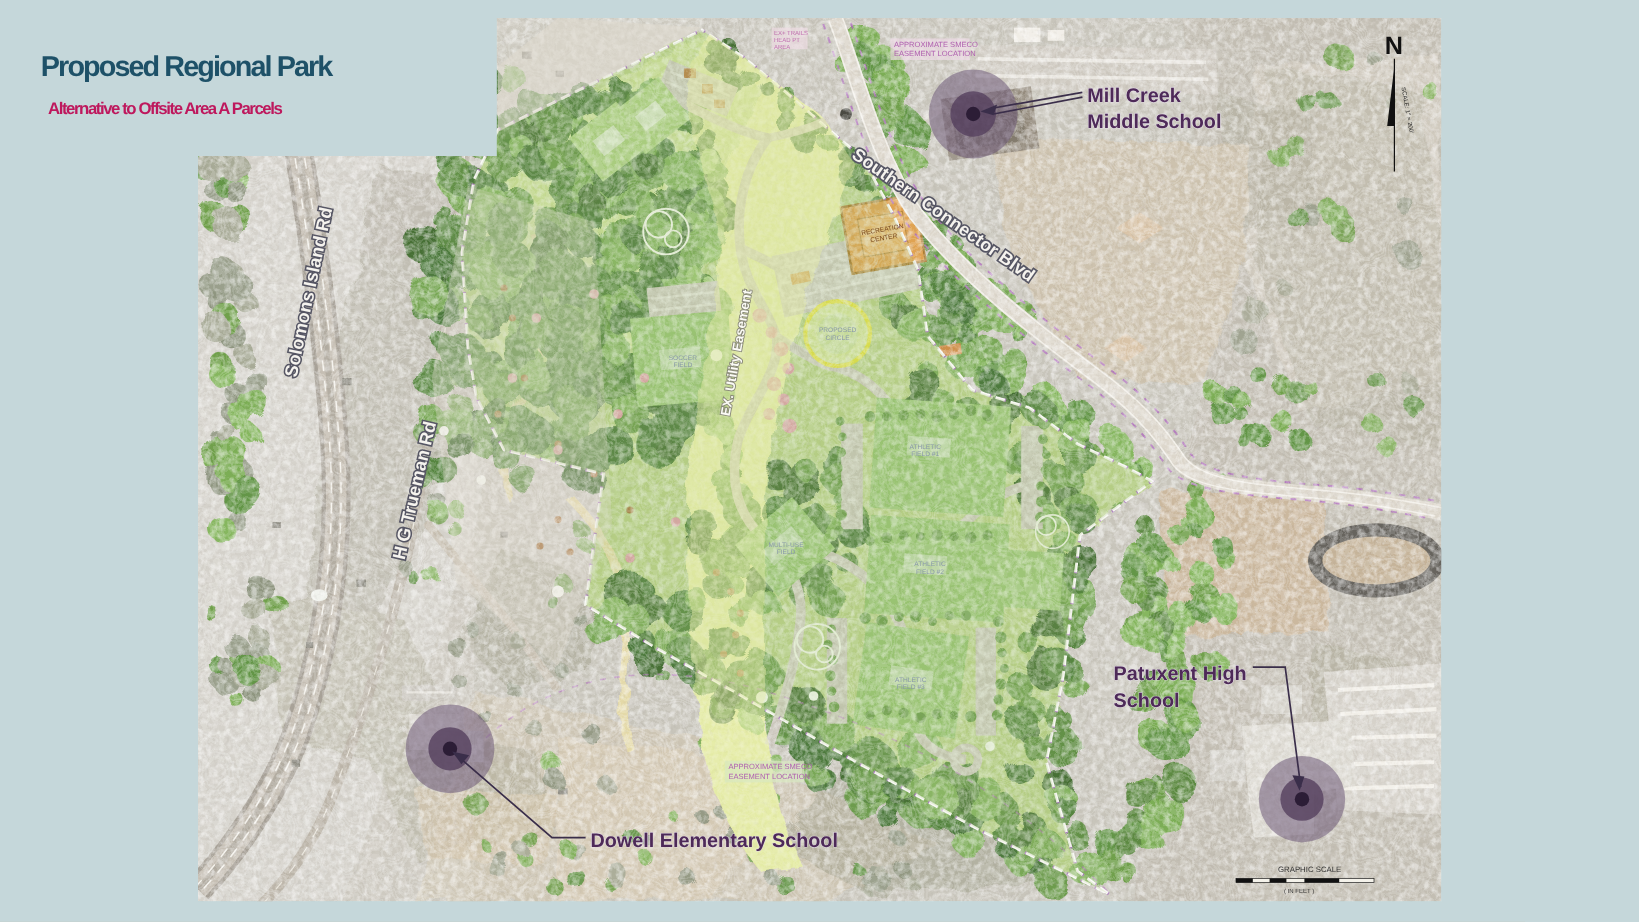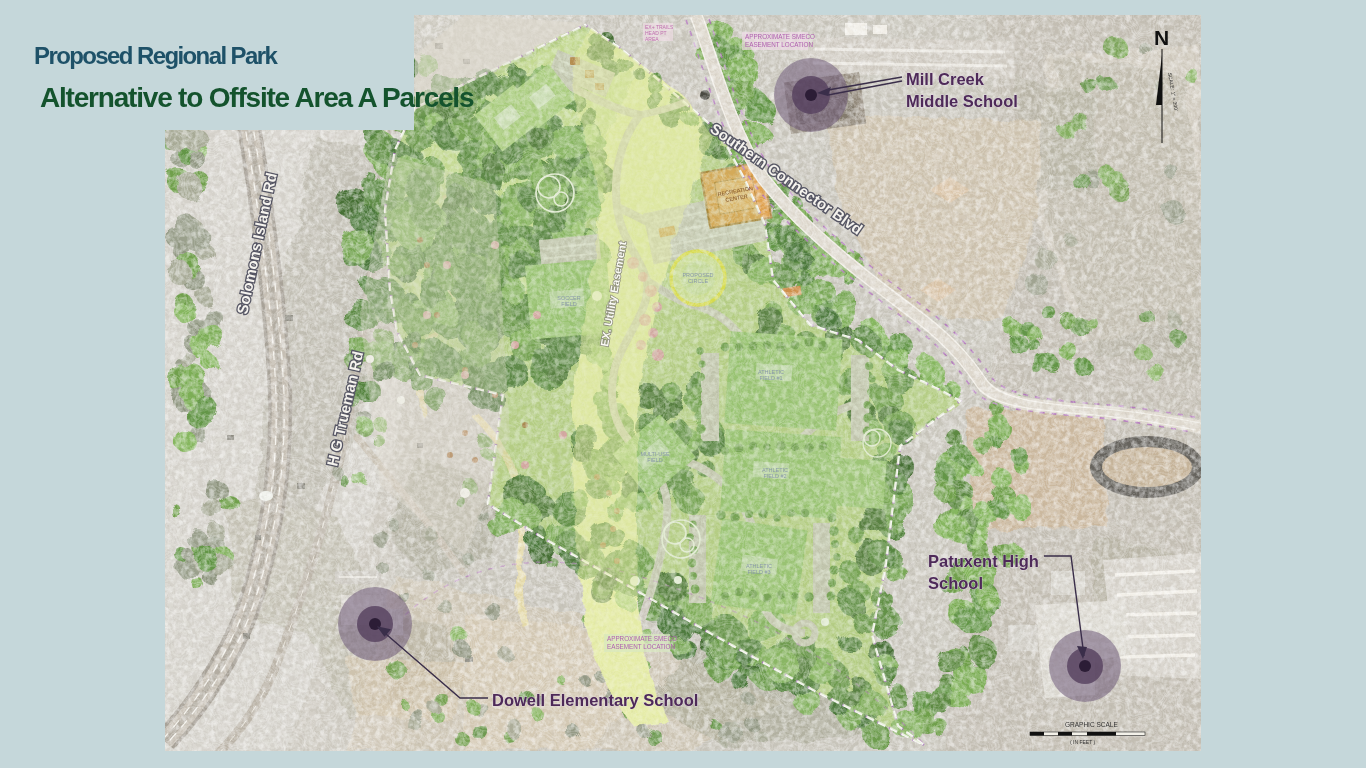--- a/index.html
+++ b/index.html
@@ -1,18 +1,18 @@
 <!DOCTYPE html>
 <html><head><meta charset="utf-8"><title>Proposed Regional Park</title>
 <style>
 html,body{margin:0;padding:0;width:1366px;height:768px;overflow:hidden;background:#c5d7da;font-family:"Liberation Sans",sans-serif;}
 #map{position:absolute;left:165px;top:15px;width:1036px;height:736px;}
 #titleblock{position:absolute;left:0;top:0;width:414px;height:130px;background:#c5d7da;z-index:5;}
 h1{z-index:6;margin:0;position:absolute;left:34px;top:42px;font-size:24px;font-weight:bold;color:#1e5168;letter-spacing:-1.6px;white-space:nowrap;}
-h2{z-index:6;margin:0;position:absolute;left:40px;top:82px;font-size:28px;font-weight:bold;color:#14532d;letter-spacing:-1.2px;white-space:nowrap;}
+h2{z-index:6;margin:0;position:absolute;left:40px;top:82px;font-size:14px;font-weight:bold;color:#be185d;letter-spacing:-1.2px;white-space:nowrap;}
 </style></head>
 <body>
 
 <div id="map">
 <svg width="1036" height="736" viewBox="0 0 1036 736" xmlns="http://www.w3.org/2000/svg">
 <defs>
 <filter id="rough" x="-15%" y="-15%" width="130%" height="130%">
  <feTurbulence type="fractalNoise" baseFrequency="0.035" numOctaves="3" seed="4" result="t"></feTurbulence>
  <feDisplacementMap in="SourceGraphic" in2="t" scale="16"></feDisplacementMap>
 </filter>

